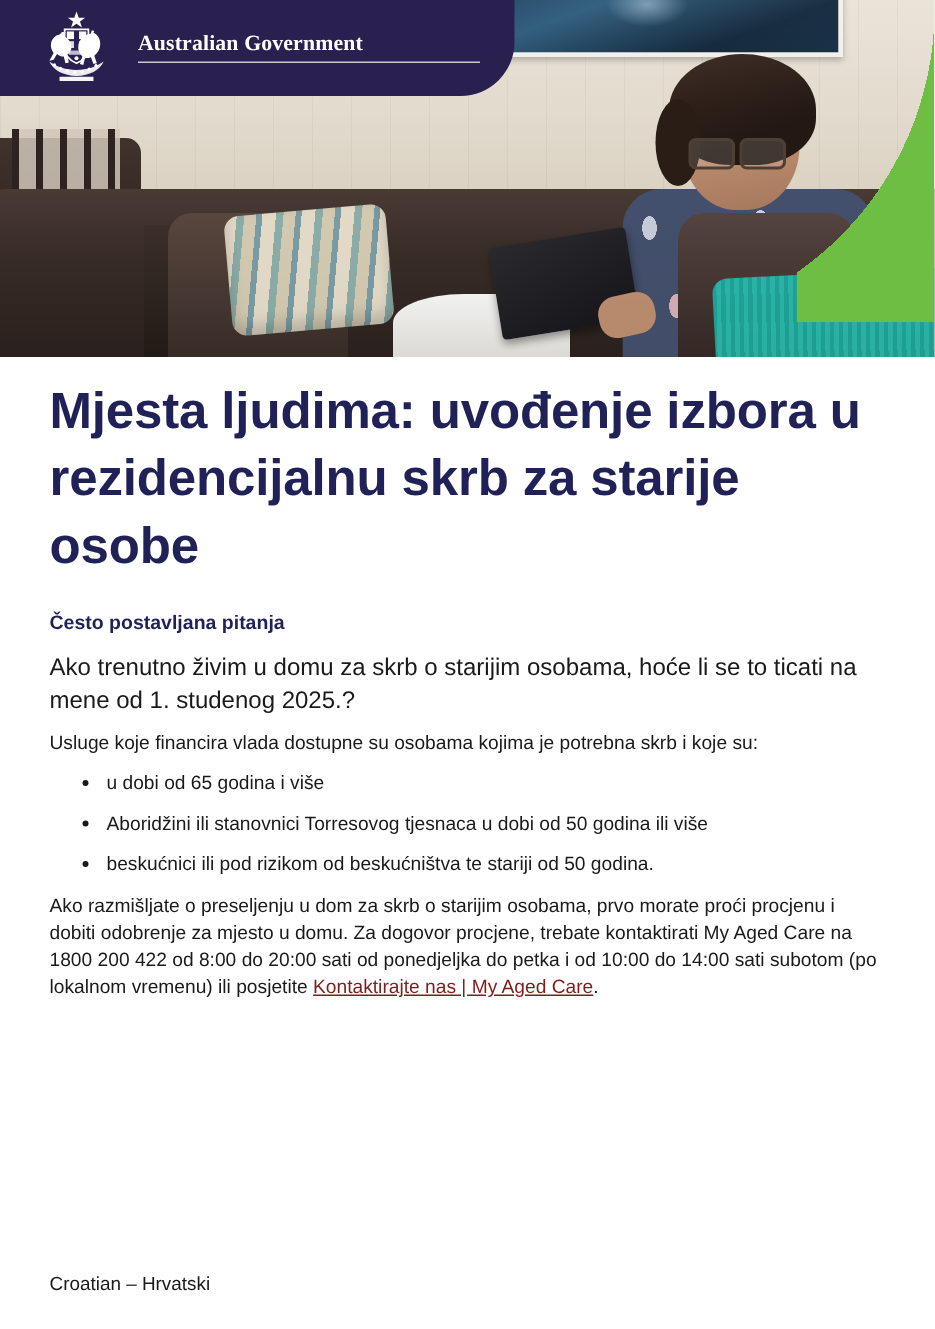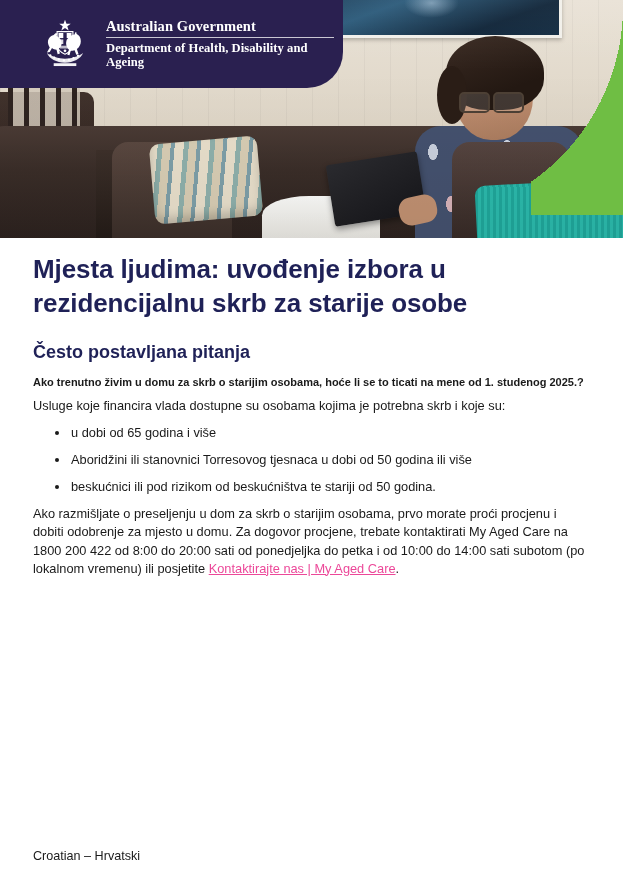--- a/index.html
+++ b/index.html
@@ -196,26 +196,26 @@
     width: 92px; height: 215px;
     background: #6fbe44;
     -webkit-mask-image: radial-gradient(circle 214px at -122px 6px, transparent 0 214px, #000 214px);
     mask-image: radial-gradient(circle 214px at -122px 6px, transparent 0 214px, #000 214px);
   }
 
   
   .gov-banner {
     position: absolute;
     left: 0; top: 0;
-    width: 343px; height: 88px;
+    width: 343px; height: 64px;
     background: #2a2050;
     border-bottom-right-radius: 36px;
     display: flex;
     align-items: center;
-    padding-left: 36px;
+    padding-left: 22px;
     box-sizing: border-box;
   }
   .crest {
     width: 58px;
     height: 52px;
     flex: 0 0 58px;
     margin-right: 12px;
   }
   .gov-text {
     color: #ffffff;
@@ -244,44 +244,44 @@
   .content {
     position: absolute;
     left: 0; top: 238px;
     width: 623px;
     padding: 14px 33px 0 33px;
     box-sizing: border-box;
   }
   h1.page-title {
     margin: 0;
     color: #1f2157;
-    font-size: 26px;
+    font-size: 34px;
     font-weight: bold;
     line-height: 1.32;
     letter-spacing: -0.1px;
   }
   p.intro {
     margin: 14px 0 0 0;
     color: #2a2a50;
     font-size: 15.2px;
     line-height: 1.58;
     max-width: 562px;
   }
   h2.faq-heading {
     margin: 20px 0 0 0;
     color: #1f2157;
-    font-size: 18px;
+    font-size: 13px;
     font-weight: bold;
     line-height: 1.3;
   }
   .q {
     margin: 11px 0 0 0;
     color: #1a1a1a;
-    font-size: 11px;
-    font-weight: bold;
+    font-size: 16px;
+    font-weight: normal;
     line-height: 1.42;
   }
   .a {
     margin: 6px 0 0 0;
     color: #1a1a1a;
     font-size: 12.8px;
     line-height: 1.42;
   }
   ul.bullets {
     margin: 9px 0 0 0;
@@ -298,21 +298,21 @@
   ul.bullets li:before {
     content: "";
     position: absolute;
     left: -16px;
     top: 7px;
     width: 4px; height: 4px;
     border-radius: 50%;
     background: #1a1a1a;
   }
   a.inline-link {
-    color: #ec4899;
+    color: #7f1d1d;
     text-decoration: underline;
   }
   .footer-lang {
     position: absolute;
     left: 33px;
     top: 848px;
     color: #1a1a1a;
     font-size: 12.6px;
     line-height: 1.4;
   }
@@ -374,21 +374,20 @@
           <circle cx="48" cy="75" r="2"></circle>
         <circle cx="57" cy="74" r="2"></circle>
           <circle cx="65" cy="71" r="2"></circle>
         <circle cx="73" cy="67" r="2"></circle>
 
         <path d="M30 80 h40 v5 h-40 z" opacity="0.95"></path>
       </g>
     </svg>
     <div class="gov-text">
       <span class="gov-line1">Australian Government</span>
-      <span class="gov-line2">Department of Health, Disability and Ageing</span>
     </div>
   </div>
 </div>
 
 <div class="content">
 
   <h1 class="page-title">Mjesta ljudima: uvođenje izbora u rezidencijalnu skrb za starije osobe</h1>
 
 
   <h2 class="faq-heading">Često postavljana pitanja</h2>

